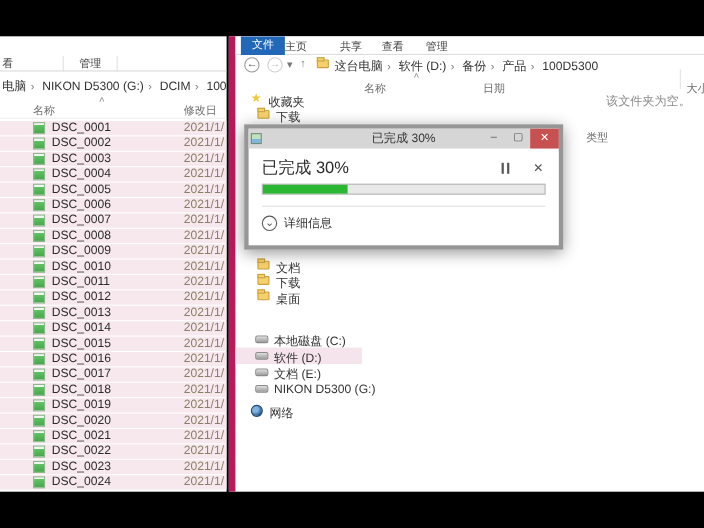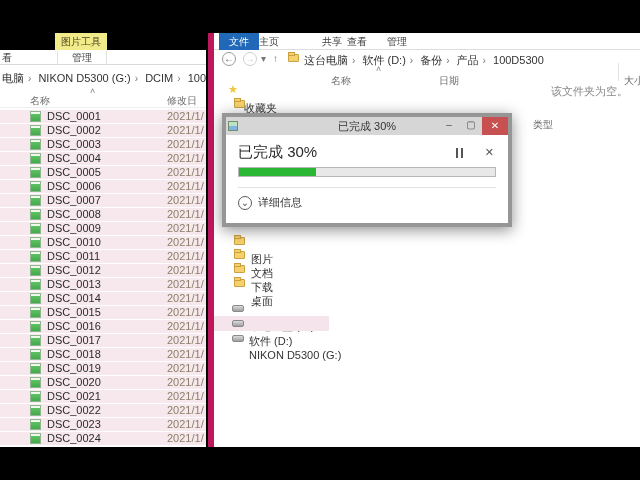--- a/index.html
+++ b/index.html
@@ -44,21 +44,21 @@
   .nav-glyph{ position:absolute; top:2px; color:#777; font-size:10px; }
   .addr-folder{ left:74px; top:4px; }
   .rw-crumbs{ position:absolute; left:90px; top:2px; white-space:nowrap; }
   .rw-header{ position:absolute; left:110px; top:35px; width:322px; height:16px; }
   .rw-empty{ position:absolute; left:337px; top:51px; color:#8a8a8a; }
   .rw-size-sep{ position:absolute; left:404px; top:30px; width:1px; height:18px; background:#e3e3e3; }
 
   
   .side-group{ position:absolute; left:0; width:115px; }
   .side-row{ position:relative; height:14px; }
-  .side-label{ position:absolute; top:18px; color:#333; white-space:nowrap; }
+  .side-label{ position:absolute; top:2px; color:#333; white-space:nowrap; }
   .folder-icon{ position:absolute; top:3px; width:11px; height:8px; background:#f5d06c; border:1px solid #c9a23f; border-radius:1px; }
   .folder-icon::before{ content:''; position:absolute; left:-1px; top:-3px; width:5px; height:2px; background:#f5d06c; border:1px solid #c9a23f; }
   .monitor-icon{ position:absolute; top:3px; width:11px; height:8px; background:#3f74c8; border:1px solid #2d5492; }
   .disk-icon{ position:absolute; top:4px; width:12px; height:7px; background:linear-gradient(#dcdcdc,#9e9e9e); border:1px solid #8a8a8a; border-radius:2px; }
   .globe-icon{ position:absolute; top:2px; width:11px; height:11px; border-radius:50%;
                background:radial-gradient(circle at 35% 35%, #7fb2e0 0 30%, #2d5f93 70%); border:1px solid #24496f; }
   .star-icon{ position:absolute; top:0; color:#eec73e; font-size:11px; }
   .side-row.highlight{ background:#f6e4ec; }
 
   
@@ -89,23 +89,20 @@
   .band{ position:absolute; left:0; width:640px; background:#000; }
 </style>
 </head>
 <body>
 
 <div class="stage">
   <div class="band" style="top:0;height:33px;"></div>
   <div class="band" style="top:447px;height:33px;"></div>
 
   <div class="win left-window">
-    <div class="lw-titlebar">
-      <div class="tool-tab">图片工具</div>
-    </div>
     <div class="lw-tabs">
       <span class="lw-tab view">看</span>
       <span class="lw-tab manage">管理</span>
     </div>
     <div class="lw-crumbs">
       
     
         <span class="crumb"><span class="crumb-label">电脑</span><span class="sep">›</span></span>
       
         <span class="crumb"><span class="crumb-label">NIKON D5300 (G:)</span><span class="sep">›</span></span>
@@ -264,21 +261,21 @@
           <span class="fname">DSC_0024</span>
           <span class="fdate">2021/1/</span>
         </div>
       </div>
   </div>
 
   <div class="win right-window">
     <div class="rw-tabs">
       <span class="file-tab">文件</span>
       <span class="rw-tab" style="left:45px;">主页</span>
-      <span class="rw-tab" style="left:95px;margin-left:13px;">共享</span>
+      <span class="rw-tab" style="left:95px;">共享</span>
       <span class="rw-tab" style="left:133px;">查看</span>
       <span class="rw-tab" style="left:173px;">管理</span>
     </div>
     <div class="rw-addressbar">
       <span class="nav-circle" style="left:8px;">←</span>
       <span class="nav-circle disabled" style="left:29px;">→</span>
       <span class="nav-glyph" style="left:47px;">▾</span>
       <span class="nav-glyph" style="left:59px;">↑</span>
       <span class="folder-icon addr-folder"></span>
       <span class="rw-crumbs">
@@ -315,24 +312,20 @@
         <span class="side-label" style="left:37px;">下载</span>
       </div>
       <div class="side-row">
         <span class="monitor-icon" style="left:20px;"></span>
         <span class="side-label" style="left:37px;">桌面</span>
       </div>
     </div>
 
     <div class="side-group" style="top:201px;">
 
-        <div class="side-row">
-          <span class="folder-icon" style="left:20px;"></span>
-          <span class="side-label" style="left:37px;">图片</span>
-        </div>
 
         <div class="side-row">
           <span class="folder-icon" style="left:20px;"></span>
           <span class="side-label" style="left:37px;">文档</span>
         </div>
 
         <div class="side-row">
           <span class="folder-icon" style="left:20px;"></span>
           <span class="side-label" style="left:37px;">下载</span>
         </div>
@@ -348,24 +341,34 @@
       <div class="side-row" style="height:15px;">
         <span class="disk-icon" style="left:18px;"></span>
         <span class="side-label" style="left:35px;">本地磁盘 (C:)</span>
       </div>
       <div class="side-row highlight" style="height:15px;">
         <span class="disk-icon" style="left:18px;"></span>
         <span class="side-label" style="left:35px;">软件 (D:)</span>
       </div>
       <div class="side-row" style="height:15px;">
         <span class="disk-icon" style="left:18px;"></span>
+        <span class="side-label" style="left:35px;">文档 (E:)</span>
+      </div>
+      <div class="side-row" style="height:15px;">
+        <span class="disk-icon" style="left:18px;"></span>
         <span class="side-label" style="left:35px;">NIKON D5300 (G:)</span>
       </div>
     </div>
 
+    <div class="side-group" style="top:333px;">
+      <div class="side-row">
+        <span class="globe-icon" style="left:14px;"></span>
+        <span class="side-label" style="left:31px;">网络</span>
+      </div>
+    </div>
   </div>
 
   <div class="dialog">
     <div class="dlg-titlebar">
       <span class="dlg-app-icon"></span>
       <span class="dlg-title">已完成 30%</span>
       <span class="dlg-controls">
         <span class="dlg-ctl">–</span>
         <span class="dlg-ctl">▢</span>
         <span class="dlg-close">✕</span>

